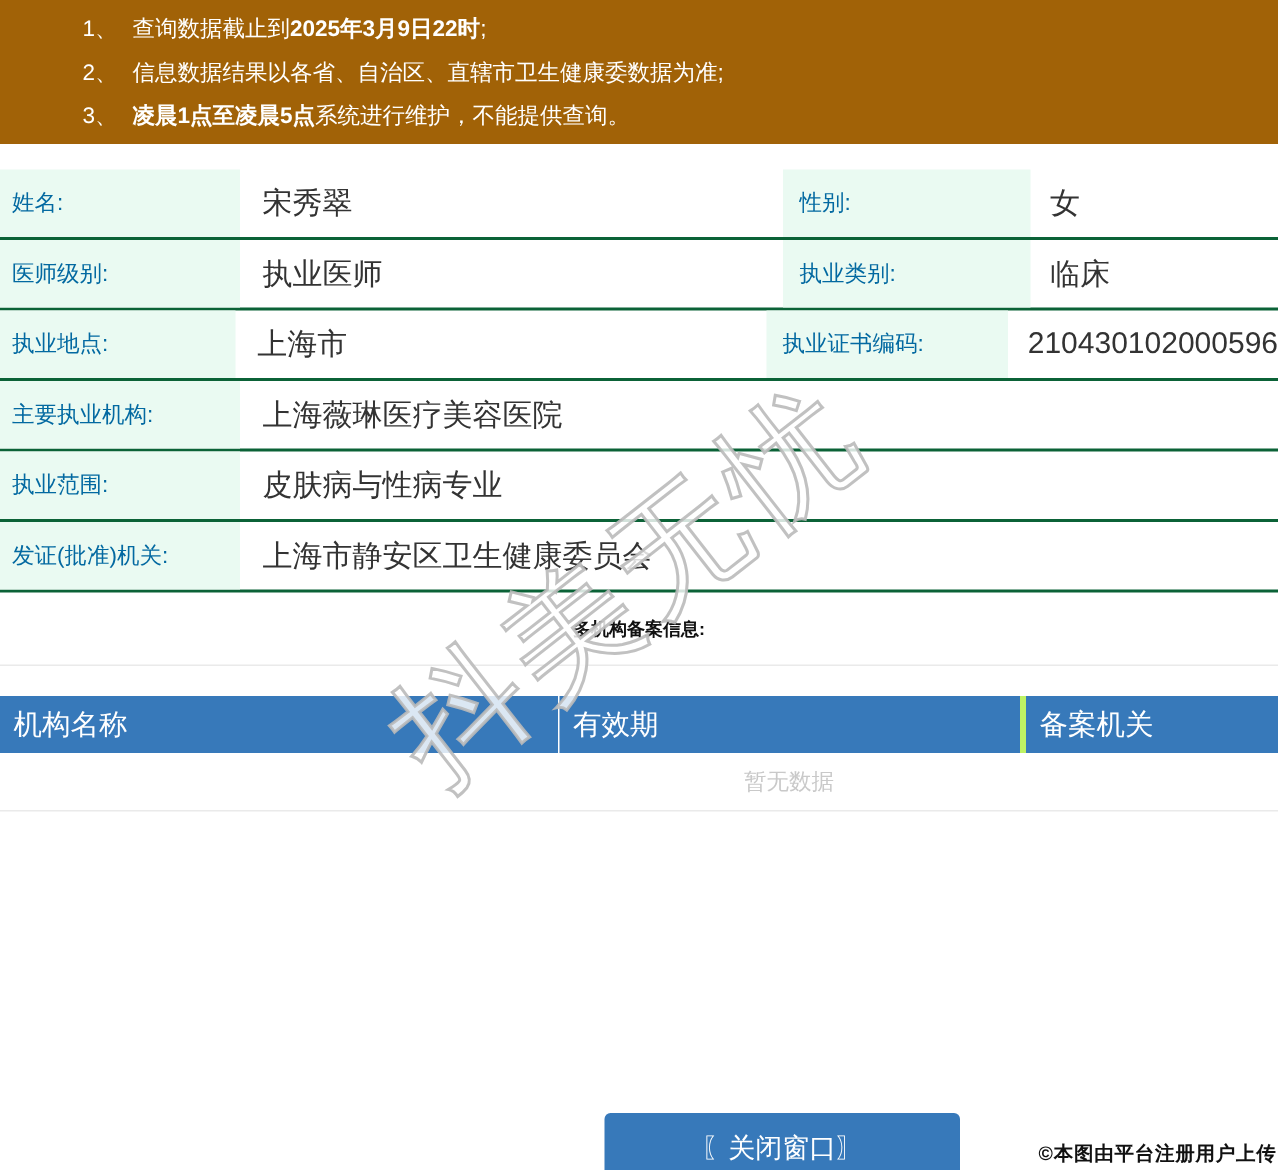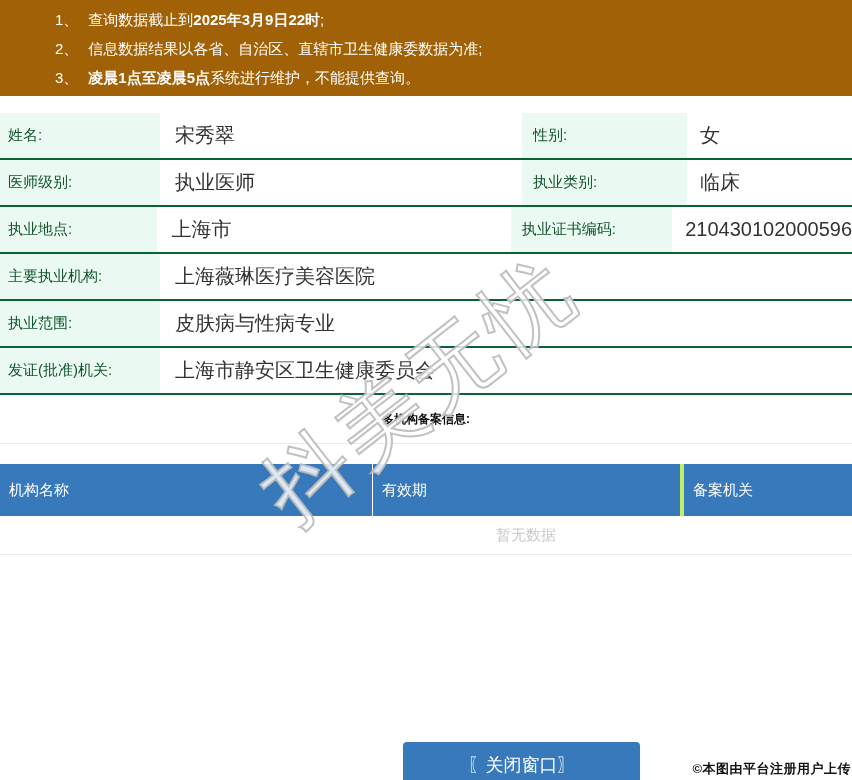--- a/index.html
+++ b/index.html
@@ -8,31 +8,31 @@
     font-family:"Liberation Sans", sans-serif;color:#333;
   }
   
   .banner{height:91px;padding-top:5px;background:#a16207;}
   .banner-line{height:29px;line-height:29px;padding-left:55px;color:#fff;font-size:15px;white-space:nowrap;}
   .banner-line .idx{margin-right:10px;}
   .banner-line b{font-weight:bold;}
   
   .info{margin-top:17px;}
   .irow{display:flex;align-items:stretch;height:45px;border-bottom:2px solid #0b6237;}
-  .lbl{background:#eafaf2;display:flex;align-items:center;font-size:15px;color:#14532d;}
+  .lbl{background:#eafaf2;display:flex;align-items:center;font-size:15px;color:#0369a1;}
   .l1{width:152px;padding-left:8px;}
   .l2{width:154px;padding-left:11px;}
   .val{display:flex;align-items:center;font-size:20px;color:#333;}
   .v1{width:347px;padding-left:15px;}
   .v2{flex:1;padding-left:13px;}
   .vfull{flex:1;padding-left:15px;}
   
   .section-heading{height:48px;line-height:49px;text-align:center;font-size:12px;font-weight:bold;color:#111;border-bottom:1px solid #eaeaea;}
   .records{margin-top:20px;}
-  .rec-header{display:flex;height:52px;background:#3779ba;color:#fff;font-size:15px;margin-top:12px;}
+  .rec-header{display:flex;height:38px;background:#3779ba;color:#fff;font-size:19px;margin-top:12px;}
   .rh{display:flex;align-items:center;padding-left:9px;box-sizing:content-box;}
   .rh.c1{width:363px;}
   .rh.c2{width:298px;border-left:1px solid #fff;}
   .rh.c3{flex:1;border-left:4px solid #bef264;}
   .empty-row{display:flex;height:38px;border-bottom:1px solid #eaeaea;align-items:center;}
   .ec{font-size:15px;}
   .ec.c1{width:372px;}
   .ec.c2{width:308px;text-align:center;color:#c9c9c9;}
   .ec.c3{flex:1;}
   

